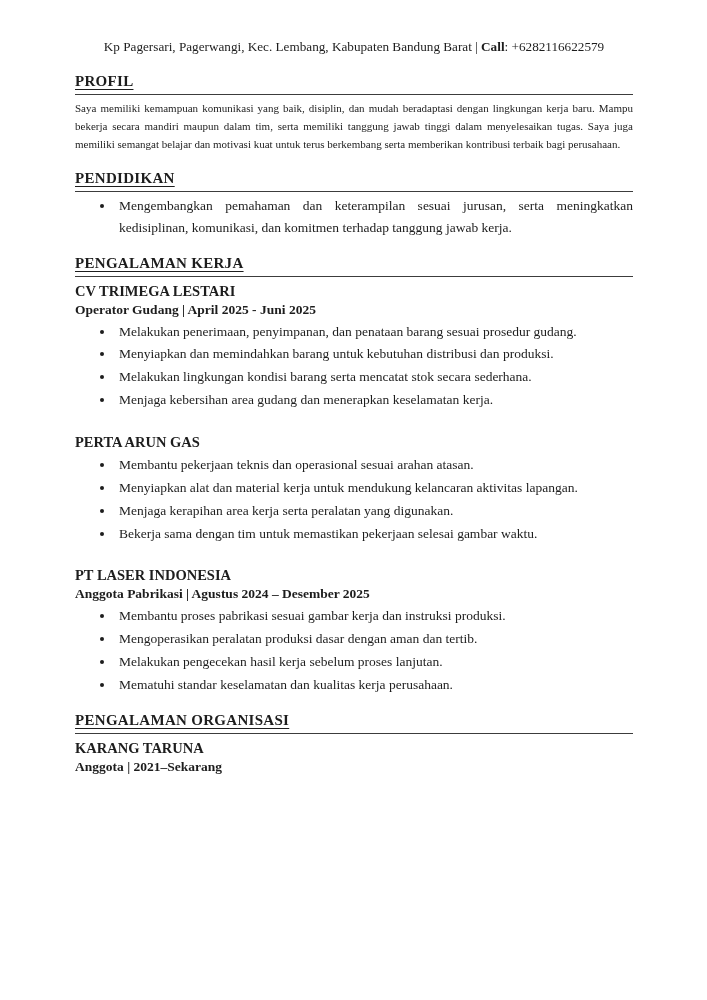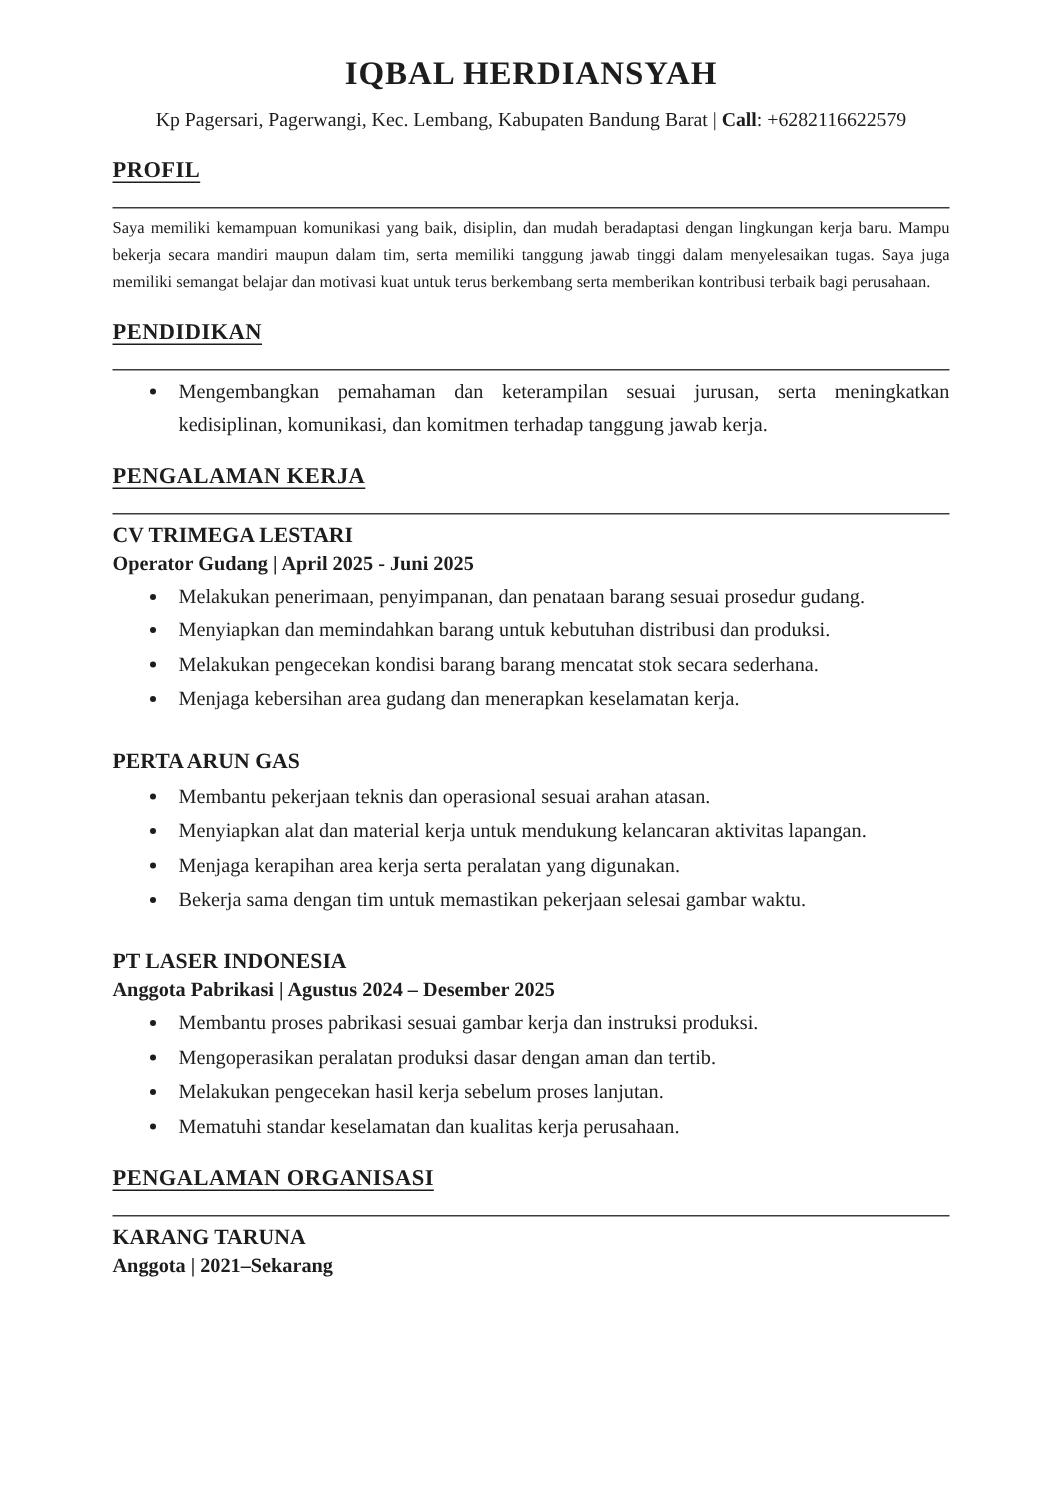--- a/index.html
+++ b/index.html
@@ -13,21 +13,21 @@
   .name {
     margin:0 0 7px 0; text-align:center;
     font-size:22px; font-weight:bold; letter-spacing:0.6px;
   }
   .contact {
     margin:0; text-align:center; font-size:13.2px; line-height:1.6;
   }
   .contact b { font-weight:bold; }
   .section { margin-top:16px; }
   .section-title {
-    margin:0; padding-bottom:15px;
+    margin:0; padding-bottom:4px;
     font-size:15px; font-weight:bold; letter-spacing:0.3px;
     border-bottom:1.6px solid #3c3c3c;
   }
   .section-title .ul {
     text-decoration:underline;
     text-decoration-thickness:1.4px;
     text-underline-offset:3px;
   }
   .body-par {
     margin:5px 0 0 0; font-size:11px; line-height:1.63; text-align:justify;
@@ -47,21 +47,20 @@
   }
   .entry { margin-top:6px; }
   .entry + .entry { margin-top:23px; }
 </style>
 </head>
 <body>
 
 <div class="page">
 
   <header>
-    <h1 class="name">IQBAL HERDIANSYAH</h1>
     <p class="contact"><span>Kp Pagersari, Pagerwangi, Kec. Lembang, Kabupaten Bandung Barat | </span><b>Call</b><span>: +6282116622579</span></p>
   </header>
 
   <section class="section">
     <h2 class="section-title"><span class="ul">PROFIL</span></h2>
     <p class="body-par">Saya memiliki kemampuan komunikasi yang baik, disiplin, dan mudah beradaptasi dengan lingkungan kerja baru. Mampu bekerja secara mandiri maupun dalam tim, serta memiliki tanggung jawab tinggi dalam menyelesaikan tugas. Saya juga memiliki semangat belajar dan motivasi kuat untuk terus berkembang serta memberikan kontribusi terbaik bagi perusahaan.</p>
   </section>
 
   <section class="section">
     <h2 class="section-title"><span class="ul">PENDIDIKAN</span></h2>
@@ -72,21 +71,21 @@
 
   <section class="section">
     <h2 class="section-title"><span class="ul">PENGALAMAN KERJA</span></h2>
 
     <div class="entry">
       <p class="company">CV TRIMEGA LESTARI</p>
       <p class="role">Operator Gudang | April 2025 - Juni 2025</p>
       <ul class="bullets">
         <li>Melakukan penerimaan, penyimpanan, dan penataan barang sesuai prosedur gudang.</li>
         <li>Menyiapkan dan memindahkan barang untuk kebutuhan distribusi dan produksi.</li>
-        <li>Melakukan pengecekan kondisi barang barang mencatat stok secara sederhana.</li>
+        <li>Melakukan lingkungan kondisi barang serta mencatat stok secara sederhana.</li>
         <li>Menjaga kebersihan area gudang dan menerapkan keselamatan kerja.</li>
       </ul>
     </div>
 
     <div class="entry">
       <p class="company">PERTA ARUN GAS</p>
       <ul class="bullets">
         <li>Membantu pekerjaan teknis dan operasional sesuai arahan atasan.</li>
         <li>Menyiapkan alat dan material kerja untuk mendukung kelancaran aktivitas lapangan.</li>
         <li>Menjaga kerapihan area kerja serta peralatan yang digunakan.</li>

